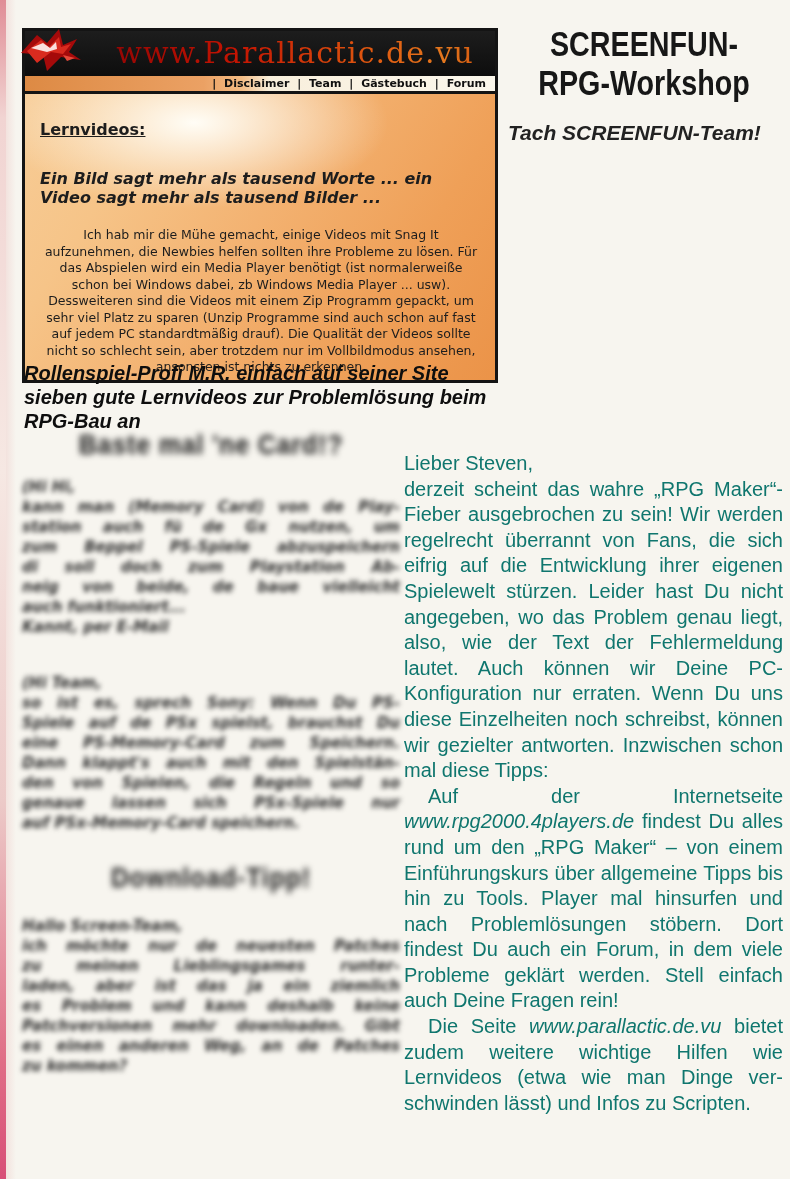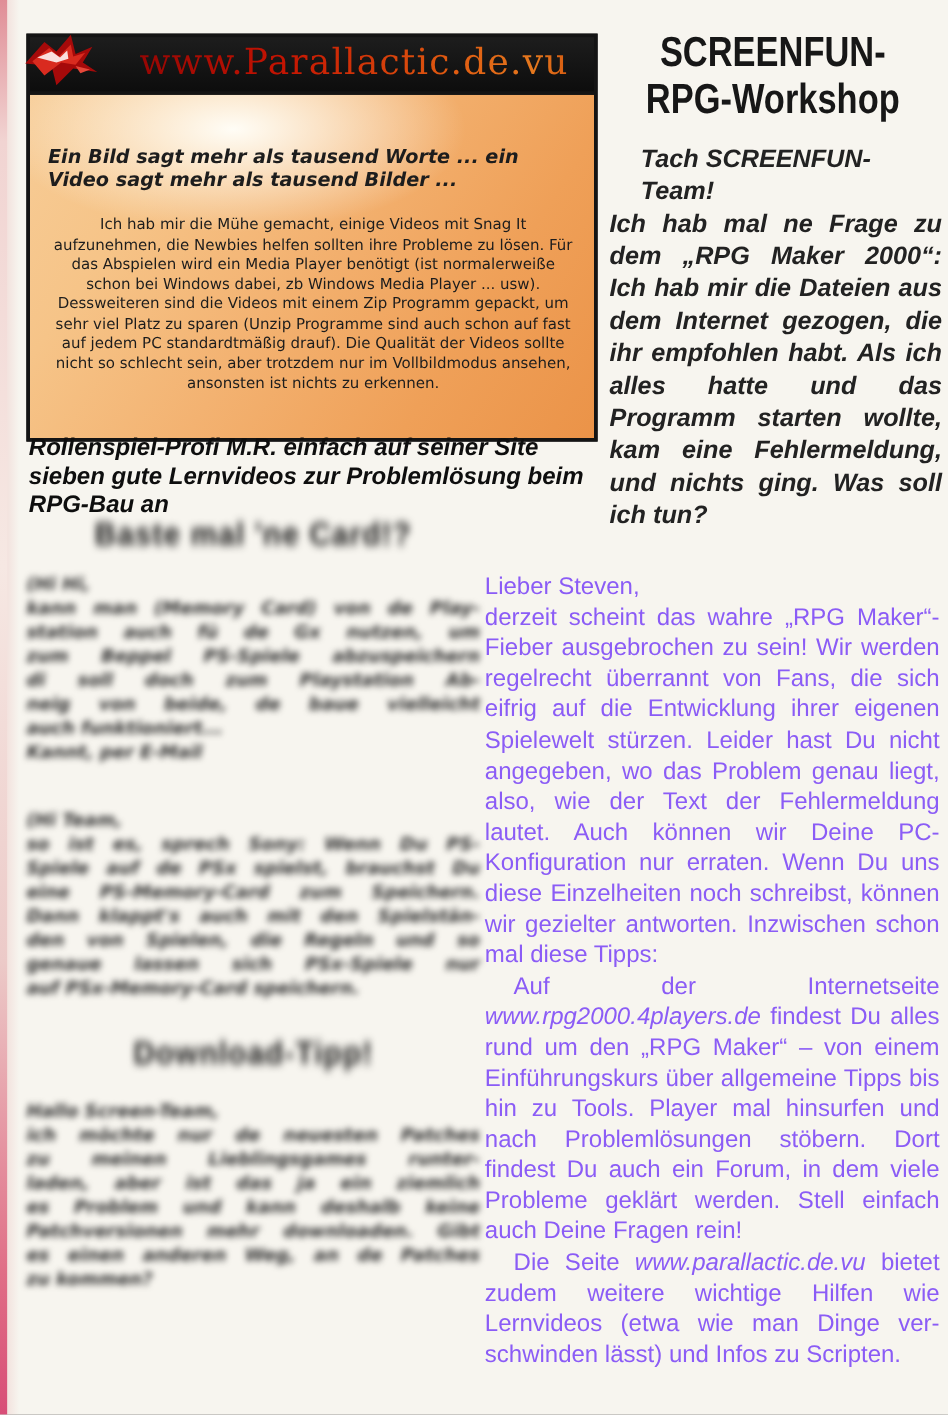--- a/index.html
+++ b/index.html
@@ -38,24 +38,24 @@
   .caption{position:absolute;left:24px;top:361px;width:472px;
         font-size:20px;line-height:24px;font-weight:bold;font-style:italic;color:#0e0e0e;}
 
   
   .art-title{position:absolute;left:500px;top:24px;width:288px;text-align:center;
         font-weight:bold;font-size:35px;line-height:39px;color:#171717;
         transform:scaleX(.82);transform-origin:50% 0;letter-spacing:0;white-space:nowrap;}
   .question{position:absolute;left:508px;top:119px;width:277px;
         font-size:21px;line-height:27px;font-weight:bold;font-style:italic;color:#222;}
   .question p{margin:0;text-align:justify;}
-  .question .greet,.question .sig{text-align:left;margin-left:26px;}
+  .question .greet,.question .sig{text-align:left;}
 
-  .answer{position:absolute;left:404px;top:477px;width:379px;
-        font-size:20px;line-height:25.6px;color:#8b5cf6;}
+  .answer{position:absolute;left:404px;top:451px;width:379px;
+        font-size:20px;line-height:25.6px;color:#0f766e;}
   .answer p{margin:0;text-align:justify;hyphens:manual;}
   .answer p.indent{text-indent:24px;}
   .answer .it{font-style:italic;}
   .salut{margin:0;}
 
   
   .blur-col{position:absolute;left:22px;top:430px;width:378px;color:#222;}
   .blur-h{font-size:27px;font-weight:bold;text-align:center;color:#151515;
         filter:blur(3.4px);transform:scaleX(.92);letter-spacing:1px;margin:0;}
   .blur-h2{margin-top:30px;}
@@ -77,36 +77,46 @@
   <div class="site-box">
     <div class="site-banner">
       <svg class="site-logo" viewBox="0 0 78 56" aria-hidden="true">
         <path d="M4 28 L20 10 L30 18 L42 4 L46 20 L60 14 L52 27 L64 35 L44 32 L30 46 L26 30 Z" fill="#a50a0a"></path>
         <path d="M10 26 L24 15 L32 22 L42 12 L44 22 L54 19 L46 29 L34 27 L20 38 Z" fill="#d92b1f"></path>
         <path d="M14 23 L26 18 L33 23 L39 17 L40 24 L30 27 Z" fill="#ffffff" opacity="0.85"></path>
         <path d="M46 30 L58 33 L50 36 Z" fill="#e6483a"></path>
       </svg>
       <div class="site-title">www.Parallactic.de.vu</div>
     </div>
+    <div class="site-nav">
+      <span>|</span>
+      <span>Disclaimer</span>
+      <span>|</span>
+      <span>Team</span>
+      <span>|</span>
+      <span>Gästebuch</span>
+      <span>|</span>
+      <span>Forum</span>
+    </div>
     <div class="site-content">
+      <div class="site-heading">Lernvideos:</div>
       <div class="site-quote">Ein Bild sagt mehr als tausend Worte ... ein Video sagt mehr als tausend Bilder ...</div>
       <div class="site-p">Ich hab mir die Mühe gemacht, einige Videos mit Snag It aufzunehmen, die Newbies helfen sollten ihre Probleme zu lösen. Für das Abspielen wird ein Media Player benötigt (ist normalerweiße schon bei Windows dabei, zb Windows Media Player ... usw). Dessweiteren sind die Videos mit einem Zip Programm gepackt, um sehr viel Platz zu sparen (Unzip Programme sind auch schon auf fast auf jedem PC standardtmäßig drauf). Die Qualität der Videos sollte nicht so schlecht sein, aber trotzdem nur im Vollbildmodus ansehen, ansonsten ist nichts zu erkennen.</div>
     </div>
   </div>
 
   <div class="caption">Rollenspiel-Profi M.R. einfach auf seiner Site sieben gute Lernvideos zur Problemlösung beim RPG-Bau an</div>
 
   <div class="art-title">
     <div>SCREENFUN-</div>
     <div>RPG-Workshop</div>
   </div>
 
   <div class="question">
     <p class="greet">Tach SCREENFUN-Team!</p>
-    <p>Ich hab mal ne Frage zu dem „RPG Maker 2000“: Ich hab mir die Dateien aus dem Internet gezogen, die ihr empfohlen habt. Als ich alles hatte und das Programm starten wollte, kam eine Fehlermeldung, und nichts ging. Was soll ich tun?</p>
   </div>
 
   <div class="answer">
     <p class="salut">Lieber Steven,</p>
     <div>
         <p><span>derzeit scheint das wahre „RPG Maker“-Fieber ausgebrochen zu sein! Wir wer­den regelrecht überrannt von Fans, die sich eifrig auf die Entwicklung ihrer ei­genen Spielewelt stürzen. Leider hast Du nicht angegeben, wo das Problem genau liegt, also, wie der Text der Feh­lermeldung lautet. Auch können wir Deine PC-Konfiguration nur erraten. Wenn Du uns diese Einzelheiten noch schreibst, können wir gezielter antwor­ten. Inzwischen schon mal diese Tipps:</span></p>
         <p class="indent"><span>Auf der Internetseite </span><span class="it">www.rpg2000.4players.de</span><span> findest Du alles rund um den „RPG Maker“ – von einem Ein­führungskurs über allgemeine Tipps bis hin zu Tools. Player mal hinsurfen und nach Problemlösungen stöbern. Dort findest Du auch ein Forum, in dem viele Probleme geklärt werden. Stell einfach auch Deine Fragen rein!</span></p>
         <p class="indent"><span>Die Seite </span><span class="it">www.parallactic.de.vu</span><span> bie­tet zudem weitere wichtige Hilfen wie Lernvideos (etwa wie man Dinge ver­schwinden lässt) und Infos zu Scripten.</span></p>
       </div>
   </div>

